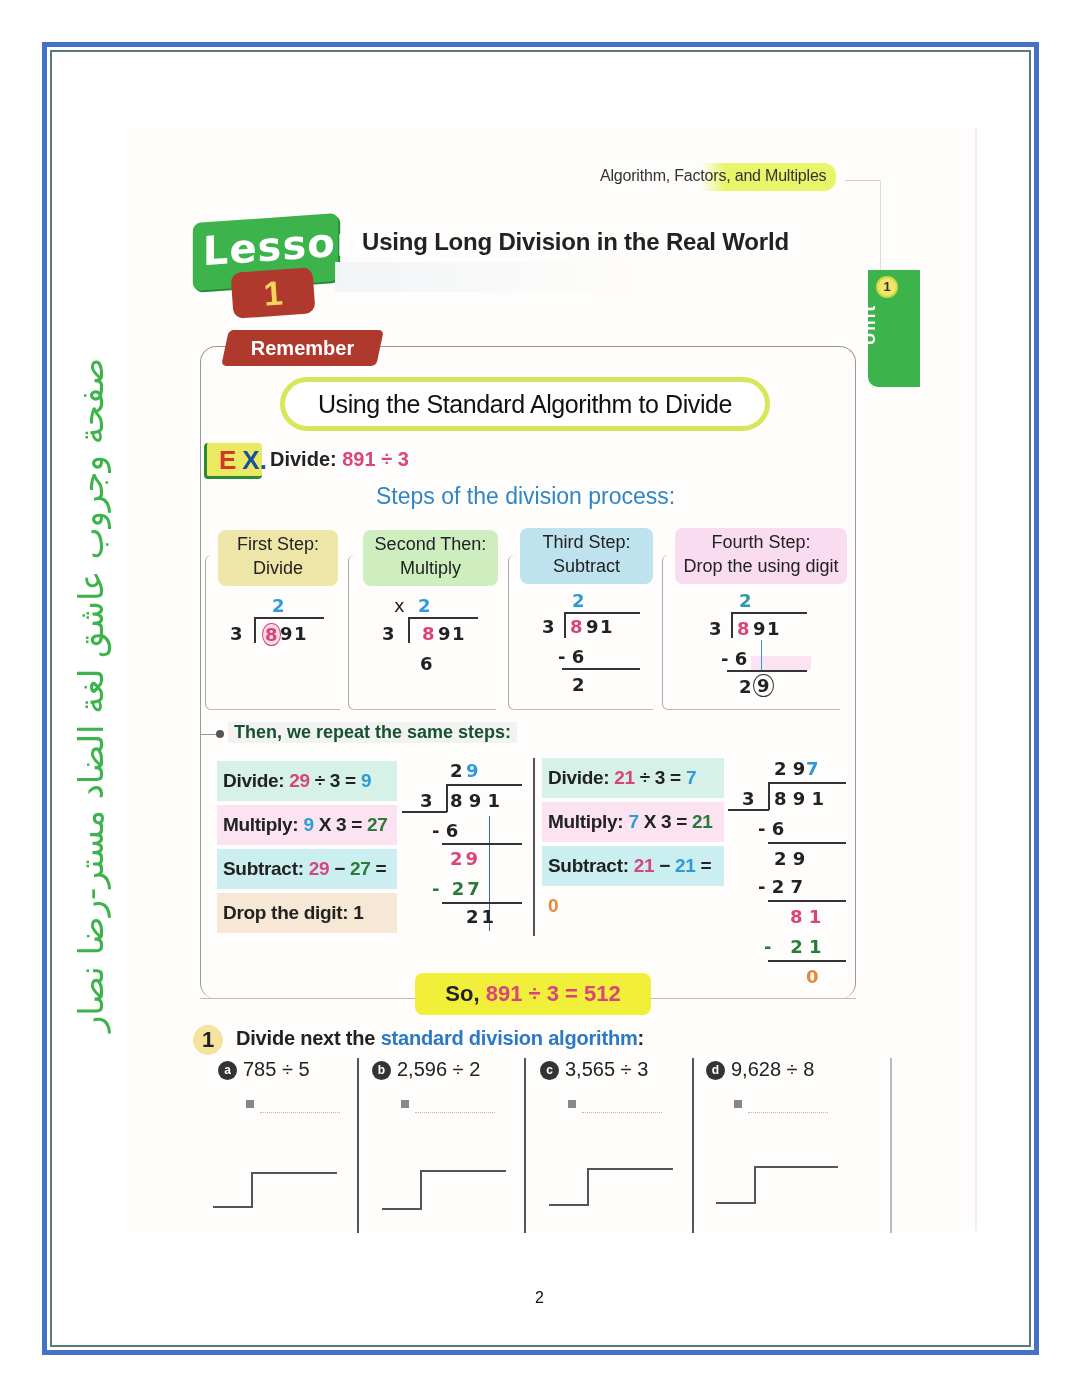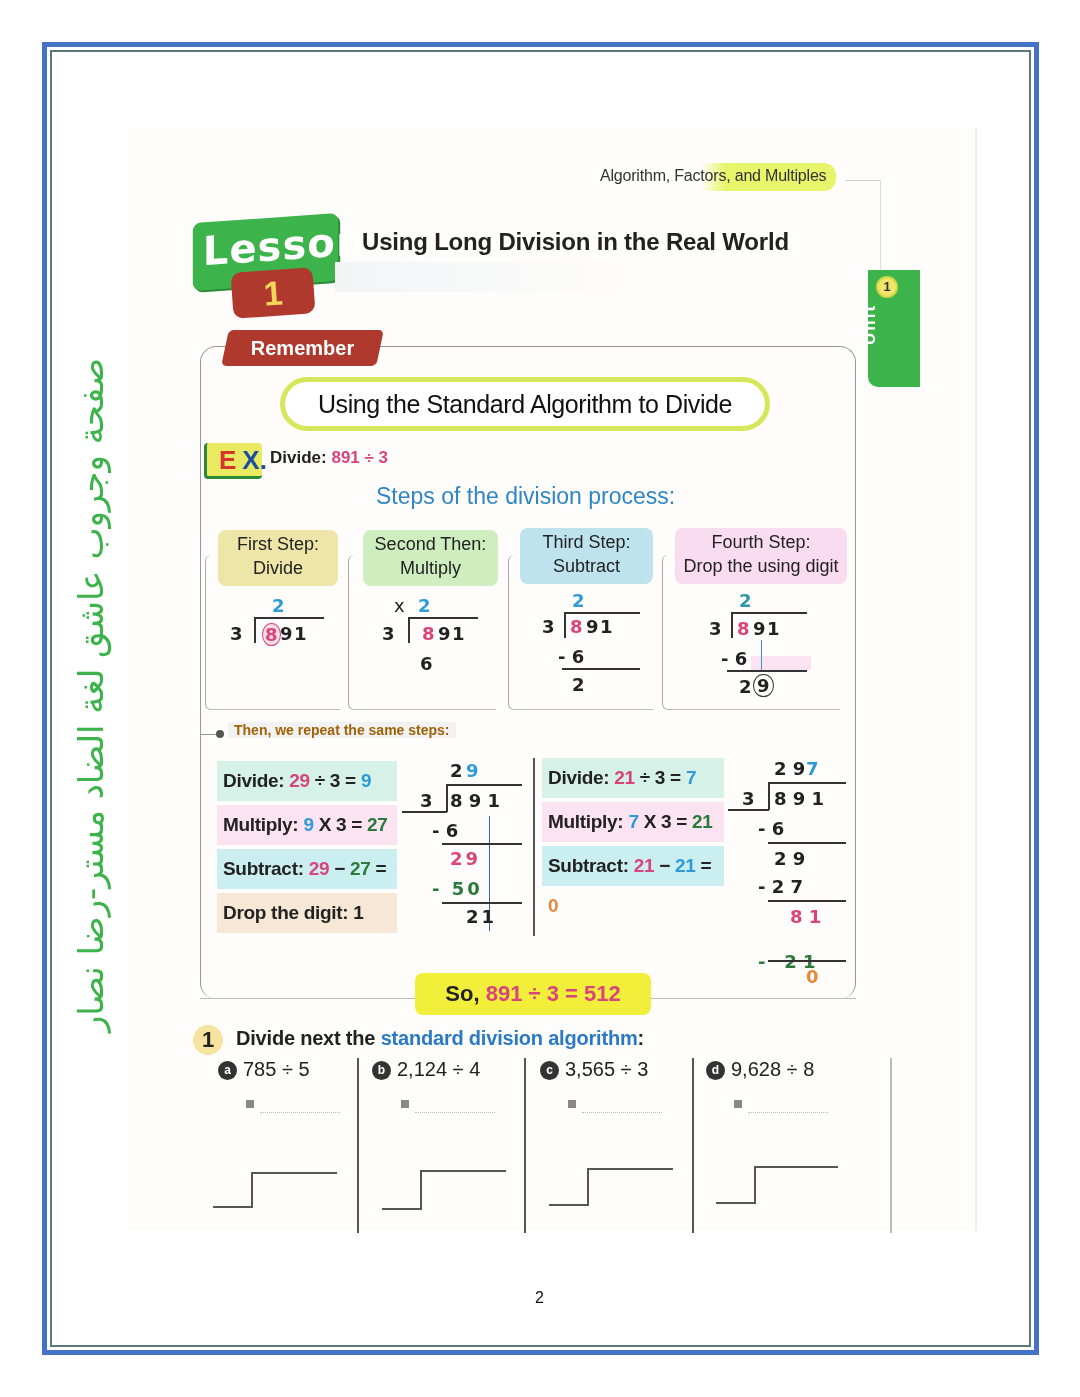--- a/index.html
+++ b/index.html
@@ -35,38 +35,38 @@
   .remember-bottom { position: absolute; left: 200px; top: 998px; width: 656px; height: 1px; background: #bbb; }
   .remember-tag { position: absolute; left: 225px; top: 330px; width: 155px; height: 36px; background: #b0392e; transform: skew(-12deg); border-radius: 5px; }
   .remember-tag span { display: block; transform: skew(12deg); color: #fff; font-size: 20px; font-weight: bold; text-align: center; line-height: 36px; }
 
   .algo-title { position: absolute; left: 280px; top: 377px; width: 490px; height: 54px; border: 5px solid #d7e75c; border-radius: 28px; background: #fff; text-align: center; font-size: 25px; color: #111; line-height: 44px; letter-spacing: -0.4px; }
 
   .ex-label { position: absolute; left: 204px; top: 443px; width: 58px; height: 36px; background: #e9ea62; border-radius: 4px; border-left: 3px solid #2a8a36; border-bottom: 3px solid #2a8a36; }
   .ex-label span { font-size: 26px; font-weight: bold; line-height: 34px; padding-left: 6px; }
   .ex-label .e { color: #d4372b; }
   .ex-label .x { color: #1a4fa0; }
-  .ex-text { position: absolute; left: 270px; top: 448px; font-size: 17px; font-weight: bold; color: #222; }
+  .ex-text { position: absolute; left: 270px; top: 448px; font-size: 20px; font-weight: bold; color: #222; }
   .ex-text .pink { color: #d9457a; }
 
   .steps-title { position: absolute; left: 376px; top: 483px; font-size: 23px; color: #2f86c4; }
   .step-head { position: absolute; border-radius: 8px; text-align: center; font-size: 18px; color: #222; line-height: 24px; padding-top: 2px; }
   .step-frame { position: absolute; border-left: 1.5px solid #aaa; border-bottom: 1.5px solid #bbb; border-radius: 6px 0 0 6px; }
 
   .ldiv { position: absolute; font-family: "DejaVu Sans", sans-serif; font-weight: bold; font-size: 18px; color: #222; }
   .digit { position: absolute; }
   .pink { color: #d9457a; }
   .blue { color: #2f9ad8; }
   .green { color: #2a7a3a; }
   .orange { color: #e4893a; }
   .teal { color: #2a9aa8; }
   .hline { position: absolute; height: 1.5px; background: #333; }
   .vline { position: absolute; width: 1.5px; background: #333; }
 
-  .repeat-title { position: absolute; left: 218px; top: 722px; font-size: 14px; font-weight: bold; color: #a16207; background: #f2f2f2; padding: 0 6px; }
+  .repeat-title { position: absolute; left: 218px; top: 722px; font-size: 18px; font-weight: bold; color: #14532d; background: #f2f2f2; padding: 0 6px; }
   .repeat-dot { position: absolute; left: 216px; top: 730px; width: 8px; height: 8px; border-radius: 50%; background: #555; }
   .repeat-line { position: absolute; left: 200px; top: 734px; width: 16px; height: 1px; background: #999; }
 
   .op-row { position: absolute; height: 40px; font-size: 19px; font-weight: bold; color: #222; line-height: 40px; padding-left: 6px; letter-spacing: -0.3px; }
   .bg-teal { background: #d5f1e8; }
   .bg-pink { background: #fbe3f2; }
   .bg-cyan { background: #cbeef0; }
   .bg-tan { background: #f7e8d6; }
 
   .sep-vline { position: absolute; left: 533px; top: 758px; width: 1.5px; height: 178px; background: #555; }
@@ -241,21 +241,21 @@
   <span class="digit blue" style="left:64px; top:0;">9</span>
   <div class="hline" style="left:44px; top:24px; width:76px;"></div>
   <div class="vline" style="left:44px; top:24px; height:28px;"></div>
   <div class="hline" style="left:0px; top:51px; width:45px;"></div>
   <span class="digit" style="left:18px; top:30px;">3</span>
   <span class="digit" style="left:48px; top:30px; white-space:pre;">8 9 1</span>
   <div class="vline" style="left:87px; top:56px; height:115px; width:1px; background:#2f6ab0;"></div>
   <span class="digit" style="left:30px; top:60px;">- 6</span>
   <div class="hline" style="left:40px; top:83px; width:80px;"></div>
   <span class="digit pink" style="left:48px; top:88px; letter-spacing:3px;">29</span>
-  <span class="digit green" style="left:30px; top:118px; letter-spacing:3px;">- 50</span>
+  <span class="digit green" style="left:30px; top:118px; letter-spacing:3px;">- 27</span>
   <div class="hline" style="left:40px; top:142px; width:80px;"></div>
   <span class="digit" style="left:64px; top:146px; letter-spacing:3px;">21</span>
 </div>
 
 <div class="sep-vline"></div>
 
 <div class="op-row bg-teal" style="left:542px; top:758px; width:182px;">
   <span>Divide:</span>
   <span class="pink">21</span>
   <span>÷ 3 =</span>
@@ -283,41 +283,41 @@
   <div class="vline" style="left:40px; top:24px; height:28px;"></div>
   <div class="hline" style="left:0px; top:51px; width:41px;"></div>
   <span class="digit" style="left:14px; top:30px;">3</span>
   <span class="digit" style="left:46px; top:30px; white-space:pre;">8 9 1</span>
   <span class="digit" style="left:30px; top:60px;">- 6</span>
   <div class="hline" style="left:40px; top:84px; width:78px;"></div>
   <span class="digit" style="left:46px; top:90px; white-space:pre;">2 9</span>
   <span class="digit" style="left:30px; top:118px; white-space:pre;">- 2 7</span>
   <div class="hline" style="left:40px; top:142px; width:78px;"></div>
   <span class="digit pink" style="left:62px; top:148px; white-space:pre;">8 1</span>
-  <span class="digit green" style="left:30px; top:178px; white-space:pre;margin-top:15px;">-   2 1</span>
+  <span class="digit green" style="left:36px; top:178px; white-space:pre;">-   2 1</span>
   <div class="hline" style="left:40px; top:202px; width:78px;"></div>
   <span class="digit orange" style="left:78px; top:208px;">0</span>
 </div>
 
 <div class="so-box">
   <span>So,</span>
   <span style="color:#d9457a;">891 ÷ 3 = 512</span>
 </div>
 
 <div class="q-num">1</div>
 <div class="q-text">
   <span>Divide next the</span>
   <span class="blue2">standard division algorithm</span><span>:</span>
 </div>
 
 <div class="prob" style="left:218px;">
   <span class="badge">a</span><span>785 ÷ 5</span>
 </div>
 <div class="prob" style="left:372px;">
-  <span class="badge">b</span><span>2,124 ÷ 4</span>
+  <span class="badge">b</span><span>2,596 ÷ 2</span>
 </div>
 <div class="prob" style="left:540px;">
   <span class="badge">c</span><span>3,565 ÷ 3</span>
 </div>
 <div class="prob" style="left:706px;">
   <span class="badge">d</span><span>9,628 ÷ 8</span>
 </div>
 
 <div class="col-sep" style="left:357px;"></div>
 <div class="col-sep" style="left:524px;"></div>

